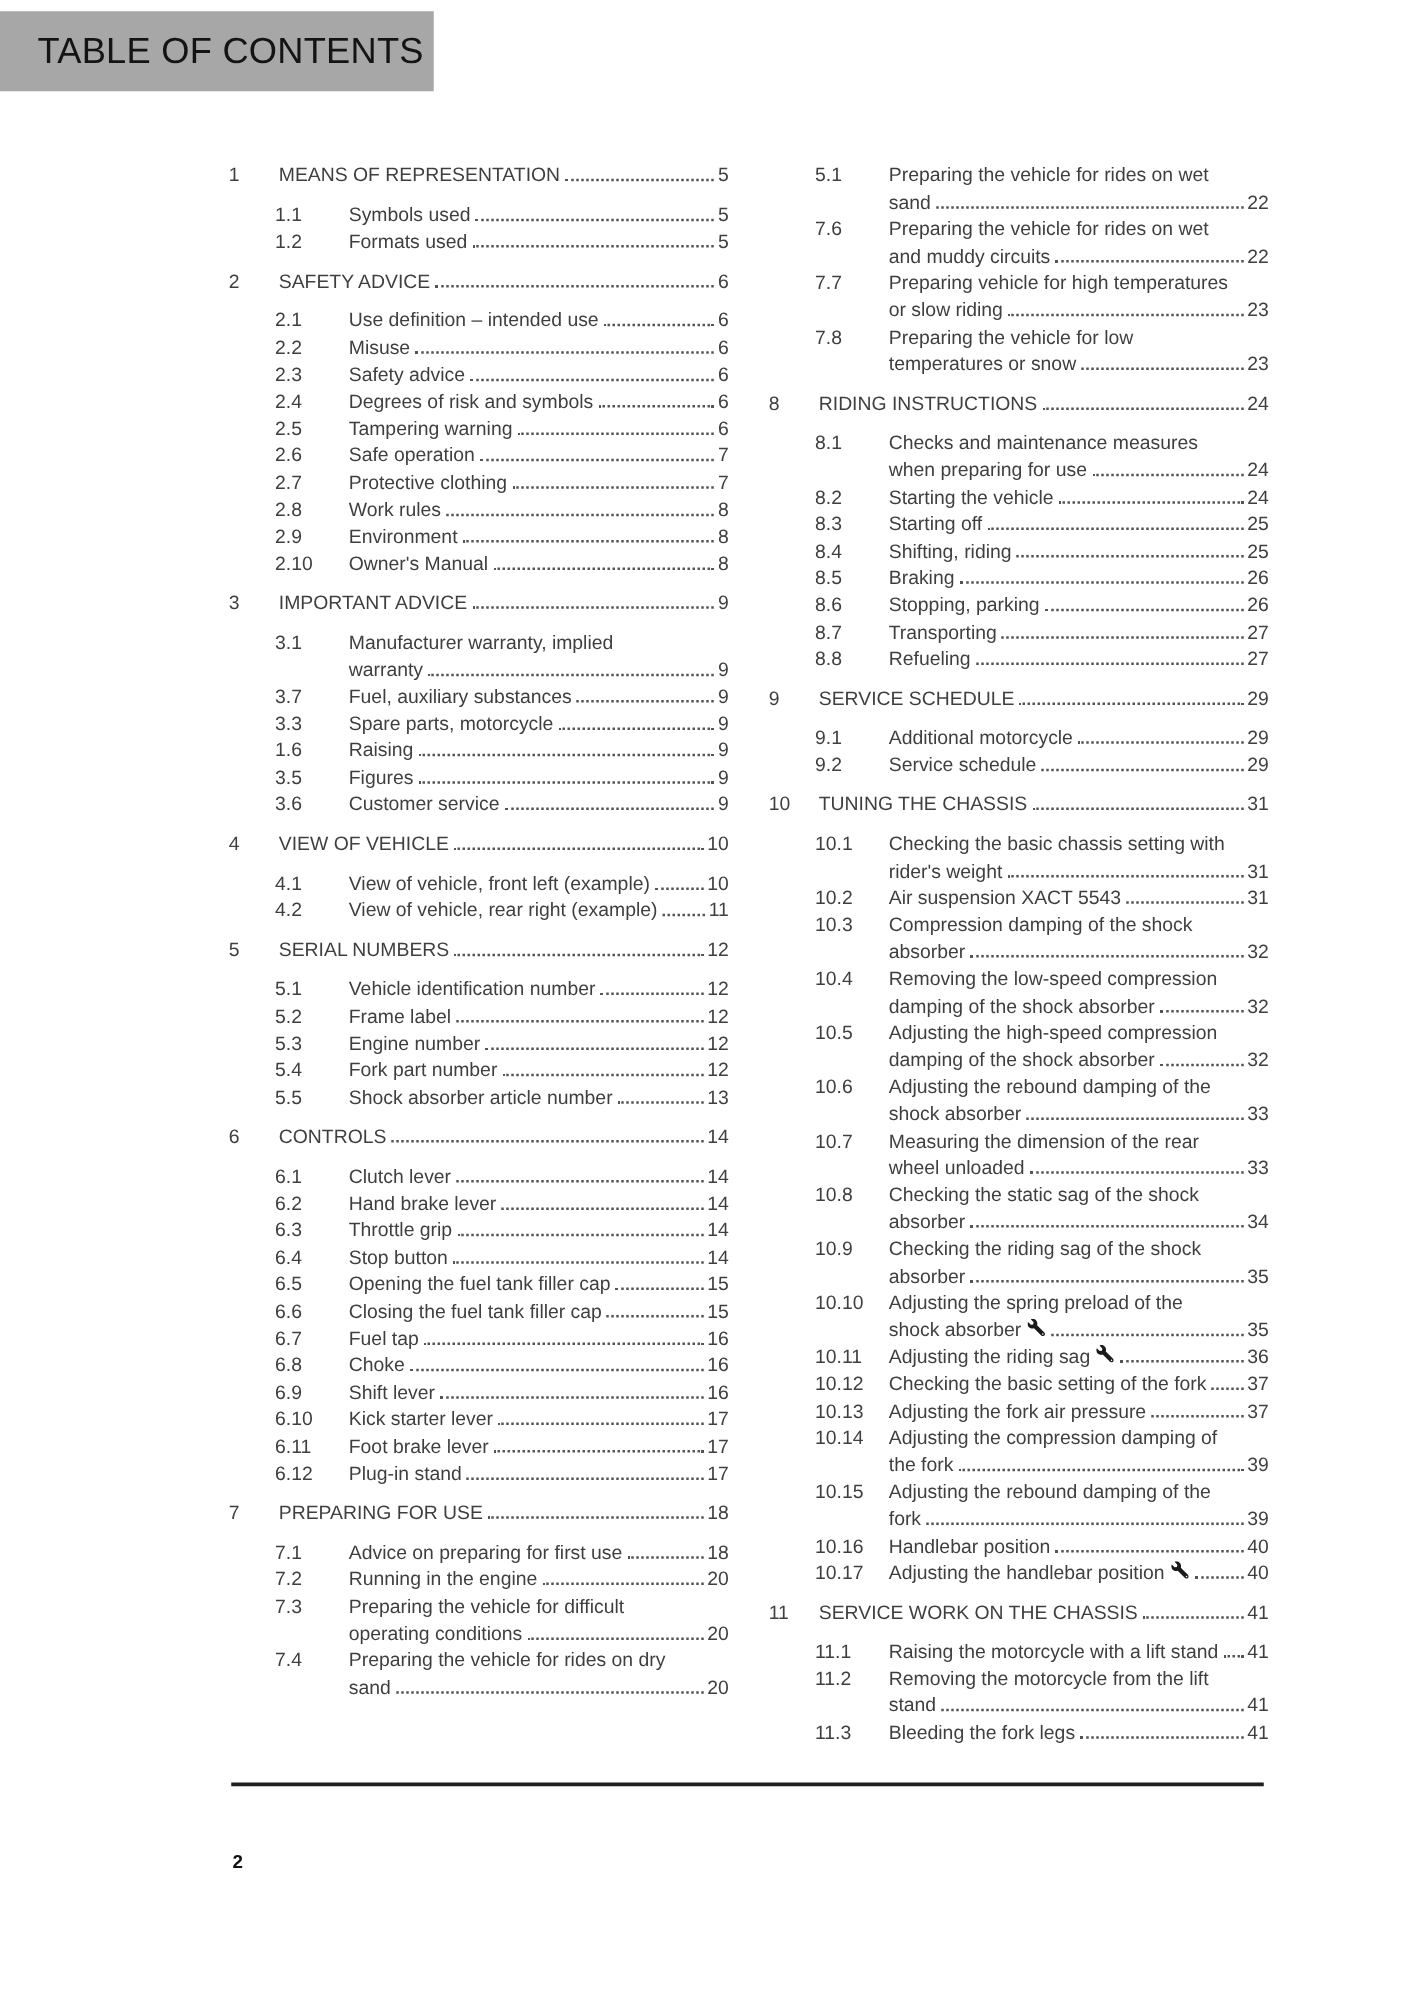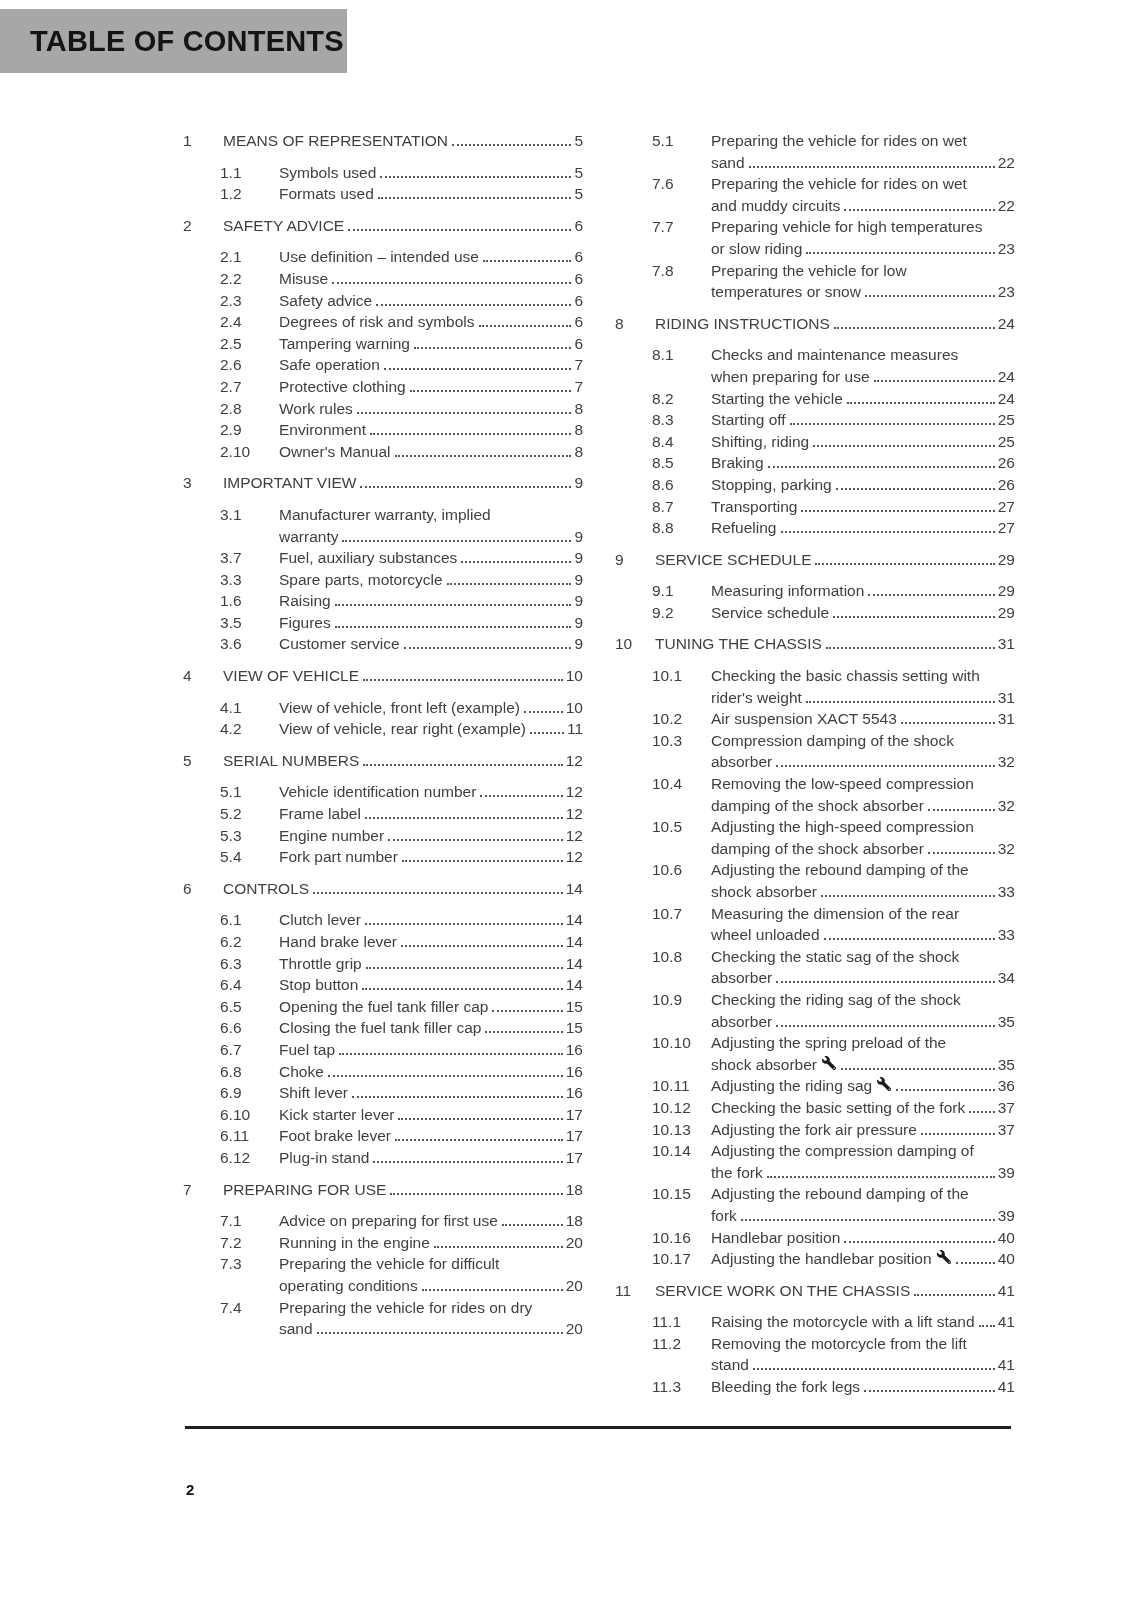--- a/index.html
+++ b/index.html
@@ -6,21 +6,21 @@
   html,body { background:#ffffff; }
   body {
     width:1130px; height:1600px; position:relative; overflow:hidden;
     font-family:"Liberation Sans", sans-serif; color:#3f3f3f;
   }
   .header {
     position:absolute; left:0; top:9px; width:347px; height:64px;
     background:#a7a7a7; display:flex; align-items:center; padding-left:30px;
   }
   .header h1 {
-    font-size:29px; font-weight:bold; color:#141414; letter-spacing:0.2px;
+    font-size:29px; font-weight:normal; color:#141414; letter-spacing:0.2px;
     font-family:"Liberation Sans", sans-serif;
   }
   .toc {
     position:absolute; left:183px; top:130px; width:832px;
     display:flex; gap:32px;
   }
   .col { width:400px; }
   .entry { display:flex; align-items:flex-start; font-size:15.5px; line-height:21.6px; }
   .entry .num { flex-shrink:0; }
   .entry.section { margin:10px 0; }
@@ -193,21 +193,21 @@
               <span class="t">Owner's Manual</span>
               <span class="leader"></span>
               <span class="page">8</span>
             </div>
           </div>
         </div>
         <div class="entry section">
           <span class="num">3</span>
           <div class="body">
             <div class="lineMain">
-              <span class="t">IMPORTANT VIEW</span>
+              <span class="t">IMPORTANT ADVICE</span>
               <span class="leader"></span>
               <span class="page">9</span>
             </div>
           </div>
         </div>
         <div class="entry sub">
           <span class="num">3.1</span>
           <div class="body">
             <div class="line1">Manufacturer warranty, implied</div>
             <div class="lineMain">
@@ -337,20 +337,30 @@
             </div>
           </div>
         </div>
         <div class="entry sub">
           <span class="num">5.4</span>
           <div class="body">
             <div class="lineMain">
               <span class="t">Fork part number</span>
               <span class="leader"></span>
               <span class="page">12</span>
+            </div>
+          </div>
+        </div>
+        <div class="entry sub">
+          <span class="num">5.5</span>
+          <div class="body">
+            <div class="lineMain">
+              <span class="t">Shock absorber article number</span>
+              <span class="leader"></span>
+              <span class="page">13</span>
             </div>
           </div>
         </div>
         <div class="entry section">
           <span class="num">6</span>
           <div class="body">
             <div class="lineMain">
               <span class="t">CONTROLS</span>
               <span class="leader"></span>
               <span class="page">14</span>
@@ -673,21 +683,21 @@
               <span class="t">SERVICE SCHEDULE</span>
               <span class="leader"></span>
               <span class="page">29</span>
             </div>
           </div>
         </div>
         <div class="entry sub">
           <span class="num">9.1</span>
           <div class="body">
             <div class="lineMain">
-              <span class="t">Measuring information</span>
+              <span class="t">Additional motorcycle</span>
               <span class="leader"></span>
               <span class="page">29</span>
             </div>
           </div>
         </div>
         <div class="entry sub">
           <span class="num">9.2</span>
           <div class="body">
             <div class="lineMain">
               <span class="t">Service schedule</span>

